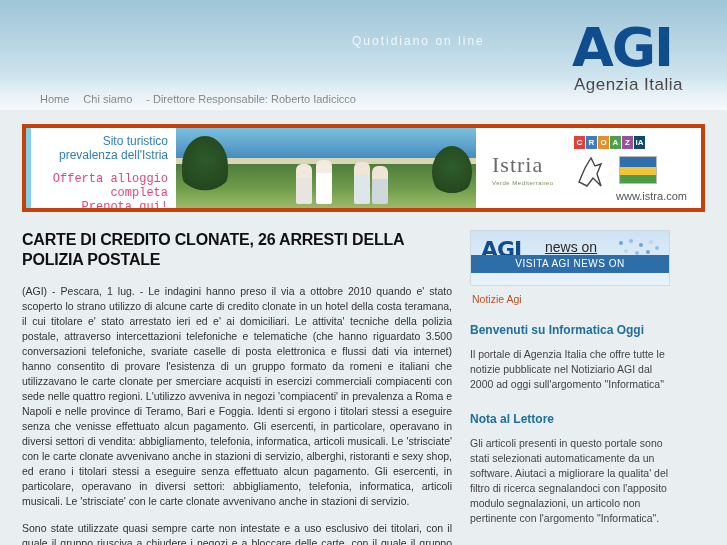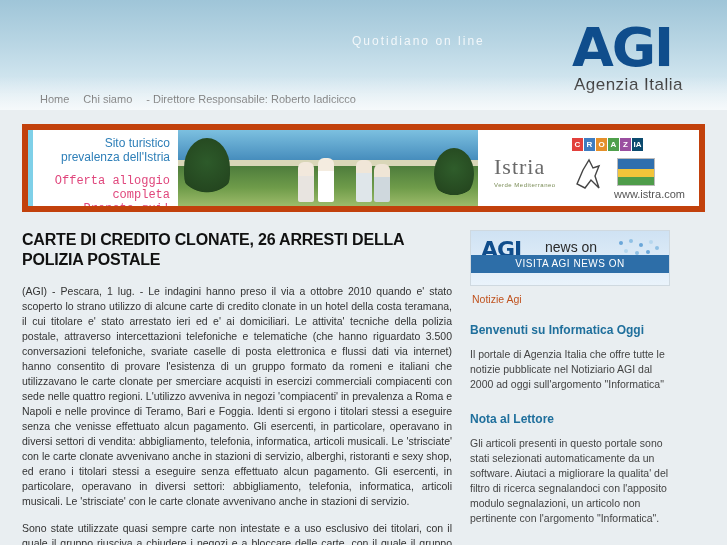--- a/index.html
+++ b/index.html
@@ -82,21 +82,21 @@
     margin-right: 14px;
     white-space: nowrap;
   }
   .navbar .director { color: #3d3d3d; white-space: nowrap; }
 
   
   .banner-wrap {
     margin: 14px 22px 0 22px;
     height: 88px;
     background: #ffffff;
-    border: 6px solid #c2410c;
+    border: 4px solid #c2410c;
     position: relative;
     overflow: hidden;
     display: flex;
   }
   .banner-left {
     width: 150px;
     background: #ffffff;
     position: relative;
     padding-top: 6px;
   }
@@ -231,21 +231,21 @@
     position: relative;
     overflow: hidden;
   }
   .agi-news-box .mini-agi {
     position:absolute; left:10px; top:6px;
     font-family:"DejaVu Sans", sans-serif;
     font-size: 22px; font-weight: bold; color:#0f4d8c; letter-spacing:-1px;
   }
   .agi-news-box .newson {
     position:absolute; left:74px; top:8px;
-    font-size:14px; color:#2a2a2a;
+    font-size:14px; color:#2a2a2a;text-decoration:underline;
   }
   .agi-news-box .dots {
     position:absolute; right:8px; top:6px; width:46px; height:22px;
   }
   .agi-news-box .visita {
     position:absolute; left:0; right:0; bottom:12px; height:18px;
     background:#2d6ea8; color:#fff; font-size:10px;
     text-align:center; line-height:18px; letter-spacing:.5px;
   }
   .notizie-link {

